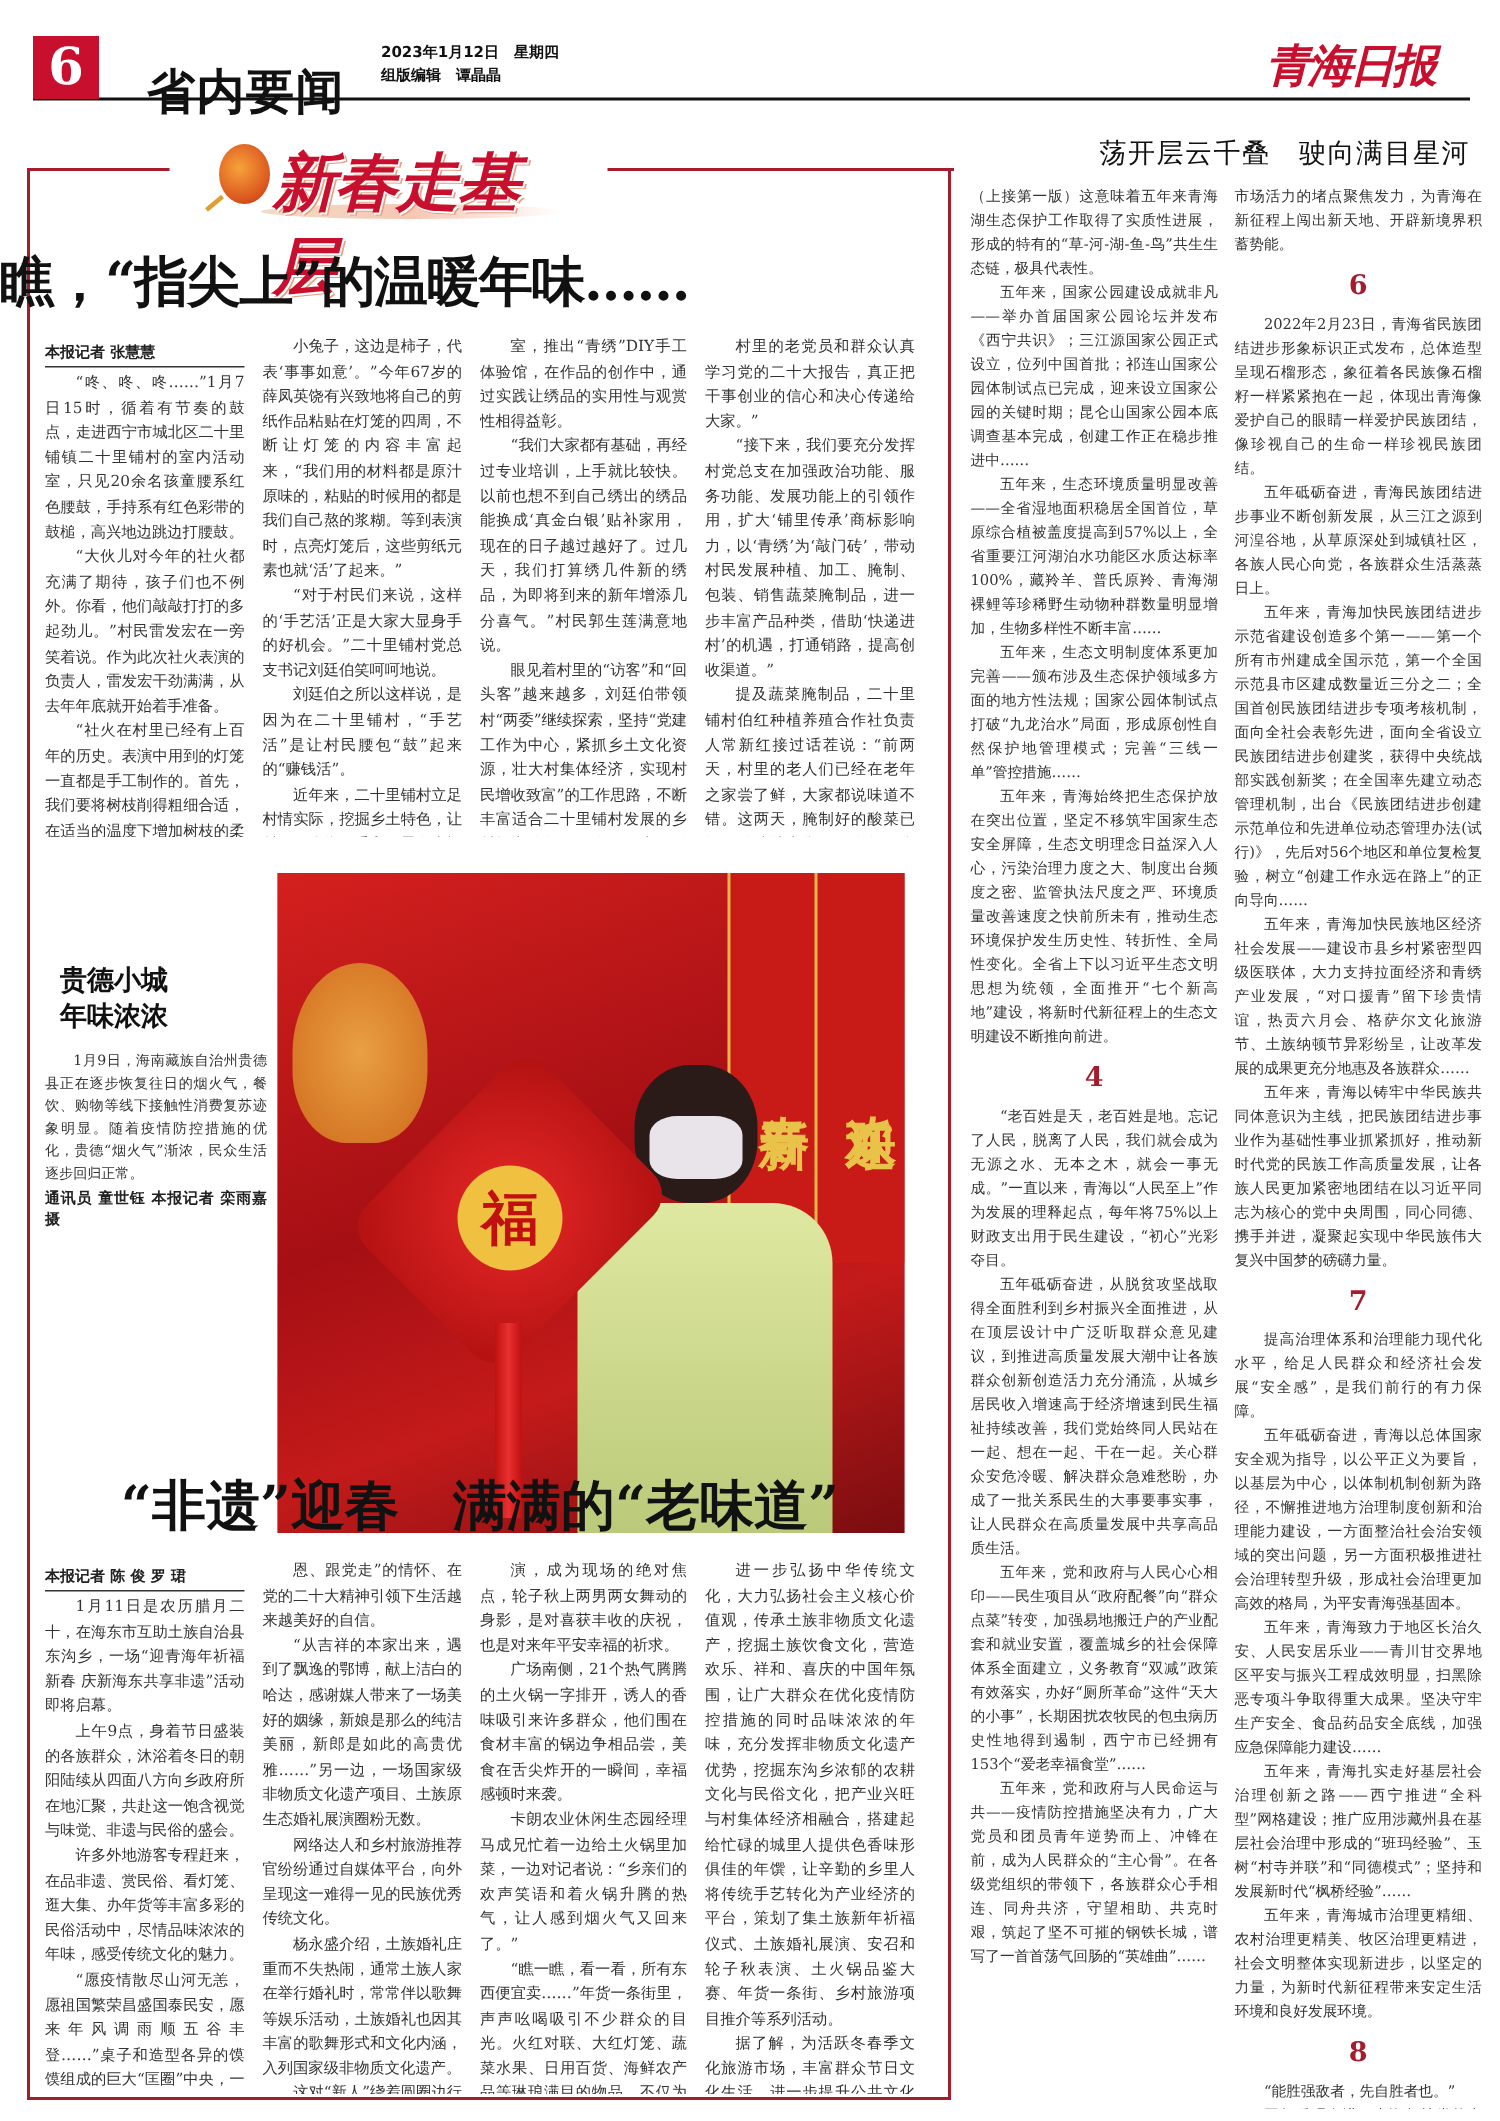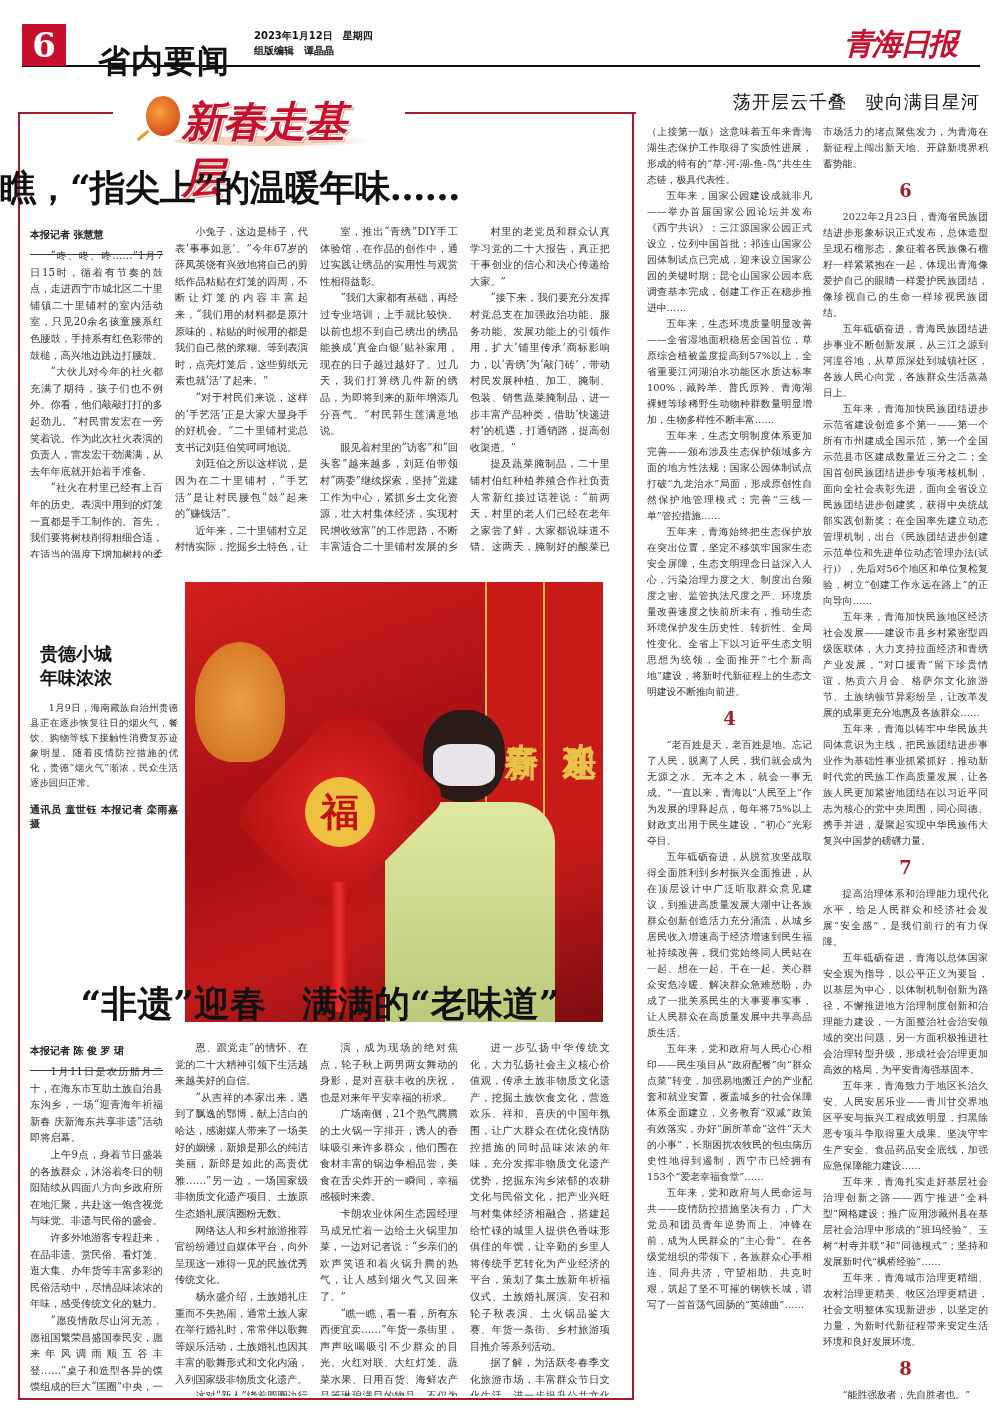--- a/index.html
+++ b/index.html
@@ -11,37 +11,37 @@
 .logo{position:absolute;right:24px;top:2px;font:italic bold 30px "DejaVu Serif",serif;color:#c8102e;letter-spacing:-2px}
 .frame{position:absolute;left:18px;top:112px;width:616px;height:1288px;border:2px solid #a51d2d;border-top:none}
 .frame-top-l{position:absolute;left:18px;top:112px;width:95px;height:2px;background:#a51d2d}
 .frame-top-r{position:absolute;left:405px;top:112px;width:231px;height:2px;background:#a51d2d}
 .banner{position:absolute;left:138px;top:86px;width:240px;height:66px}
 .lantern{position:absolute;left:8px;top:10px;width:34px;height:40px;border-radius:50%;background:radial-gradient(circle at 40% 40%,#f7a23a,#d9531e 70%,#a1330f)}
 .lantern-tassel{position:absolute;left:-2px;top:48px;width:14px;height:3px;background:#e0a030;transform:rotate(-40deg)}
 .banner-text{position:absolute;left:44px;top:8px;font:bold 42px "DejaVu Serif",serif;color:#c8102e;letter-spacing:-1px;text-shadow:1px 1px 0 #fff,2px 2px 0 #e8a080;font-style:italic}
 .banner-swoosh{position:absolute;left:36px;top:50px;width:200px;height:10px;background:linear-gradient(90deg,#e7c7a0,#f0a080,#fff);border-radius:50%;opacity:.6}
 .headline1{position:absolute;left:0;width:640px;top:164px;text-align:left;font:bold 36px "DejaVu Serif",serif;color:#111;letter-spacing:-1px}
-.byline{position:absolute;font:bold 10px "DejaVu Sans",sans-serif;color:#222;border-bottom:1px solid #333;padding-bottom:12px}
+.byline{position:absolute;font:bold 10px "DejaVu Sans",sans-serif;color:#222;border-bottom:1px solid #333;padding-bottom:2px}
 .col{position:absolute;font-size:10.2px;line-height:16.6px;text-align:justify;color:#333;overflow:hidden}
 .col p{text-indent:2em}
 .photo{position:absolute;left:185px;top:582px;width:418px;height:440px;overflow:hidden;background:#b3141c}
 .photo .bg1{position:absolute;left:0;top:0;width:100%;height:100%;background:linear-gradient(160deg,#d4201e 0%,#a50f14 45%,#c41a1a 70%,#7a0d10 100%)}
 .photo .couplet{position:absolute;top:0;width:60px;height:260px;background:#c81a16;border-left:2px solid #e9b44a;color:#e9c24a;font:bold 34px "DejaVu Serif",serif;text-align:center;writing-mode:vertical-rl;padding-top:10px}
 .photo .girl-head{position:absolute;left:238px;top:128px;width:82px;height:92px;border-radius:45%;background:#2a1b18}
 .photo .mask{position:absolute;left:248px;top:162px;width:62px;height:42px;background:#e9e4ea;border-radius:30%}
 .photo .coat{position:absolute;left:200px;top:220px;width:170px;height:230px;background:linear-gradient(180deg,#dfe8a0,#b8c878);border-radius:40px 40px 0 0}
 .photo .knot{position:absolute;left:85px;top:140px;width:140px;height:170px;background:radial-gradient(circle,#e82828,#b01010);border-radius:20px;transform:rotate(45deg)}
 .photo .fu{position:absolute;left:120px;top:195px;width:70px;height:70px;background:#f0c040;border-radius:50%;color:#c01010;font:bold 38px "DejaVu Serif",serif;text-align:center;line-height:70px}
 .photo .tassel{position:absolute;left:145px;top:300px;width:18px;height:130px;background:linear-gradient(90deg,#c01010,#e83030,#c01010)}
 .photo .fish{position:absolute;left:10px;top:60px;width:90px;height:120px;background:radial-gradient(ellipse,#f1b84a,#d47a1e);border-radius:50% 50% 40% 40%;opacity:.85}
 .side-title{position:absolute;left:40px;top:642px;font:bold 18px "DejaVu Sans",sans-serif;color:#111;line-height:24px}
 .side-text{position:absolute;left:30px;top:700px;width:148px;font-size:9.4px;line-height:15px;text-align:justify;color:#333}
 .side-text p{text-indent:2em}
-.side-credit{font:bold 10px "DejaVu Sans",sans-serif;color:#222;margin-top:13px}
+.side-credit{font:bold 10px "DejaVu Sans",sans-serif;color:#222;margin-top:2px}
 .headline2{position:absolute;left:0;width:640px;top:980px;text-align:center;font:bold 36px "DejaVu Serif",serif;color:#111;letter-spacing:0}
 .right-title{position:absolute;left:640px;width:340px;top:90px;text-align:right;font:18px "DejaVu Sans",sans-serif;color:#111;letter-spacing:1px}
 .rcol{position:absolute;font-size:9.8px;line-height:16px;text-align:justify;color:#333}
 .rcol p{text-indent:2em}
 .rcol .num{text-indent:0;text-align:center;color:#a51d2d;font:bold 18px "DejaVu Serif",serif;margin:8px 0 8px}
 .rcol .lead{text-indent:0}
 </style>
 </head>
 <body>
 

